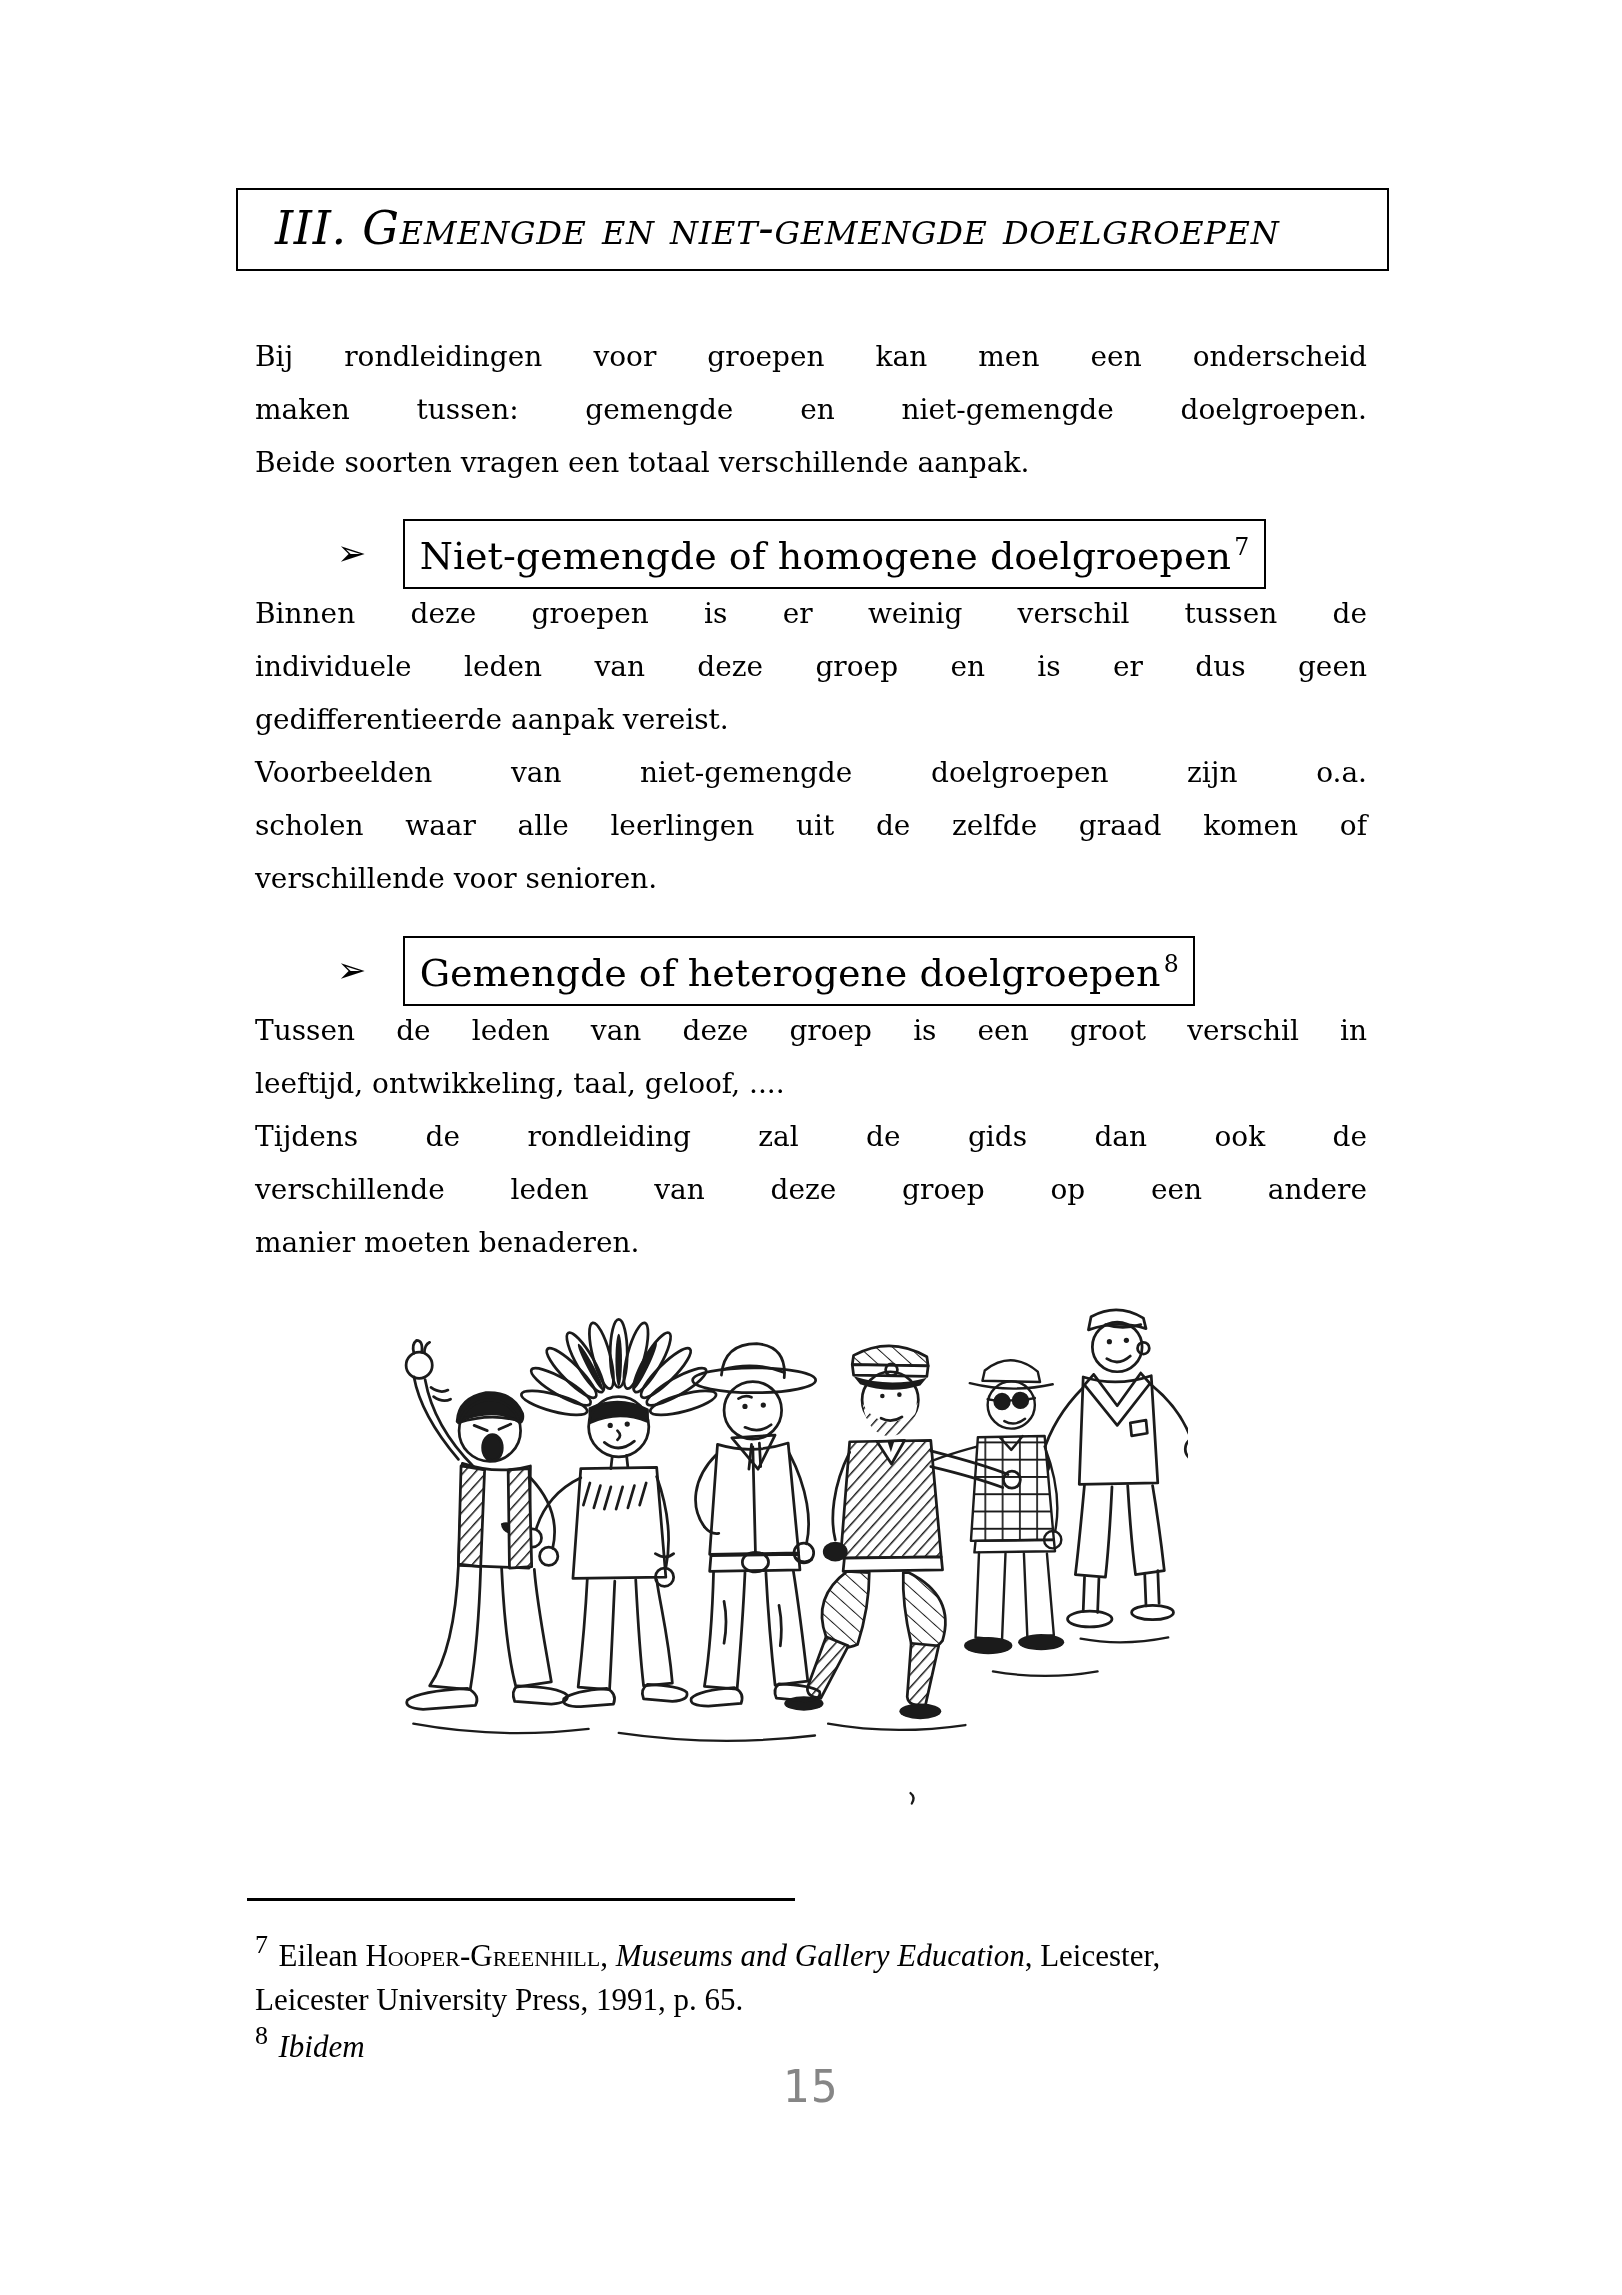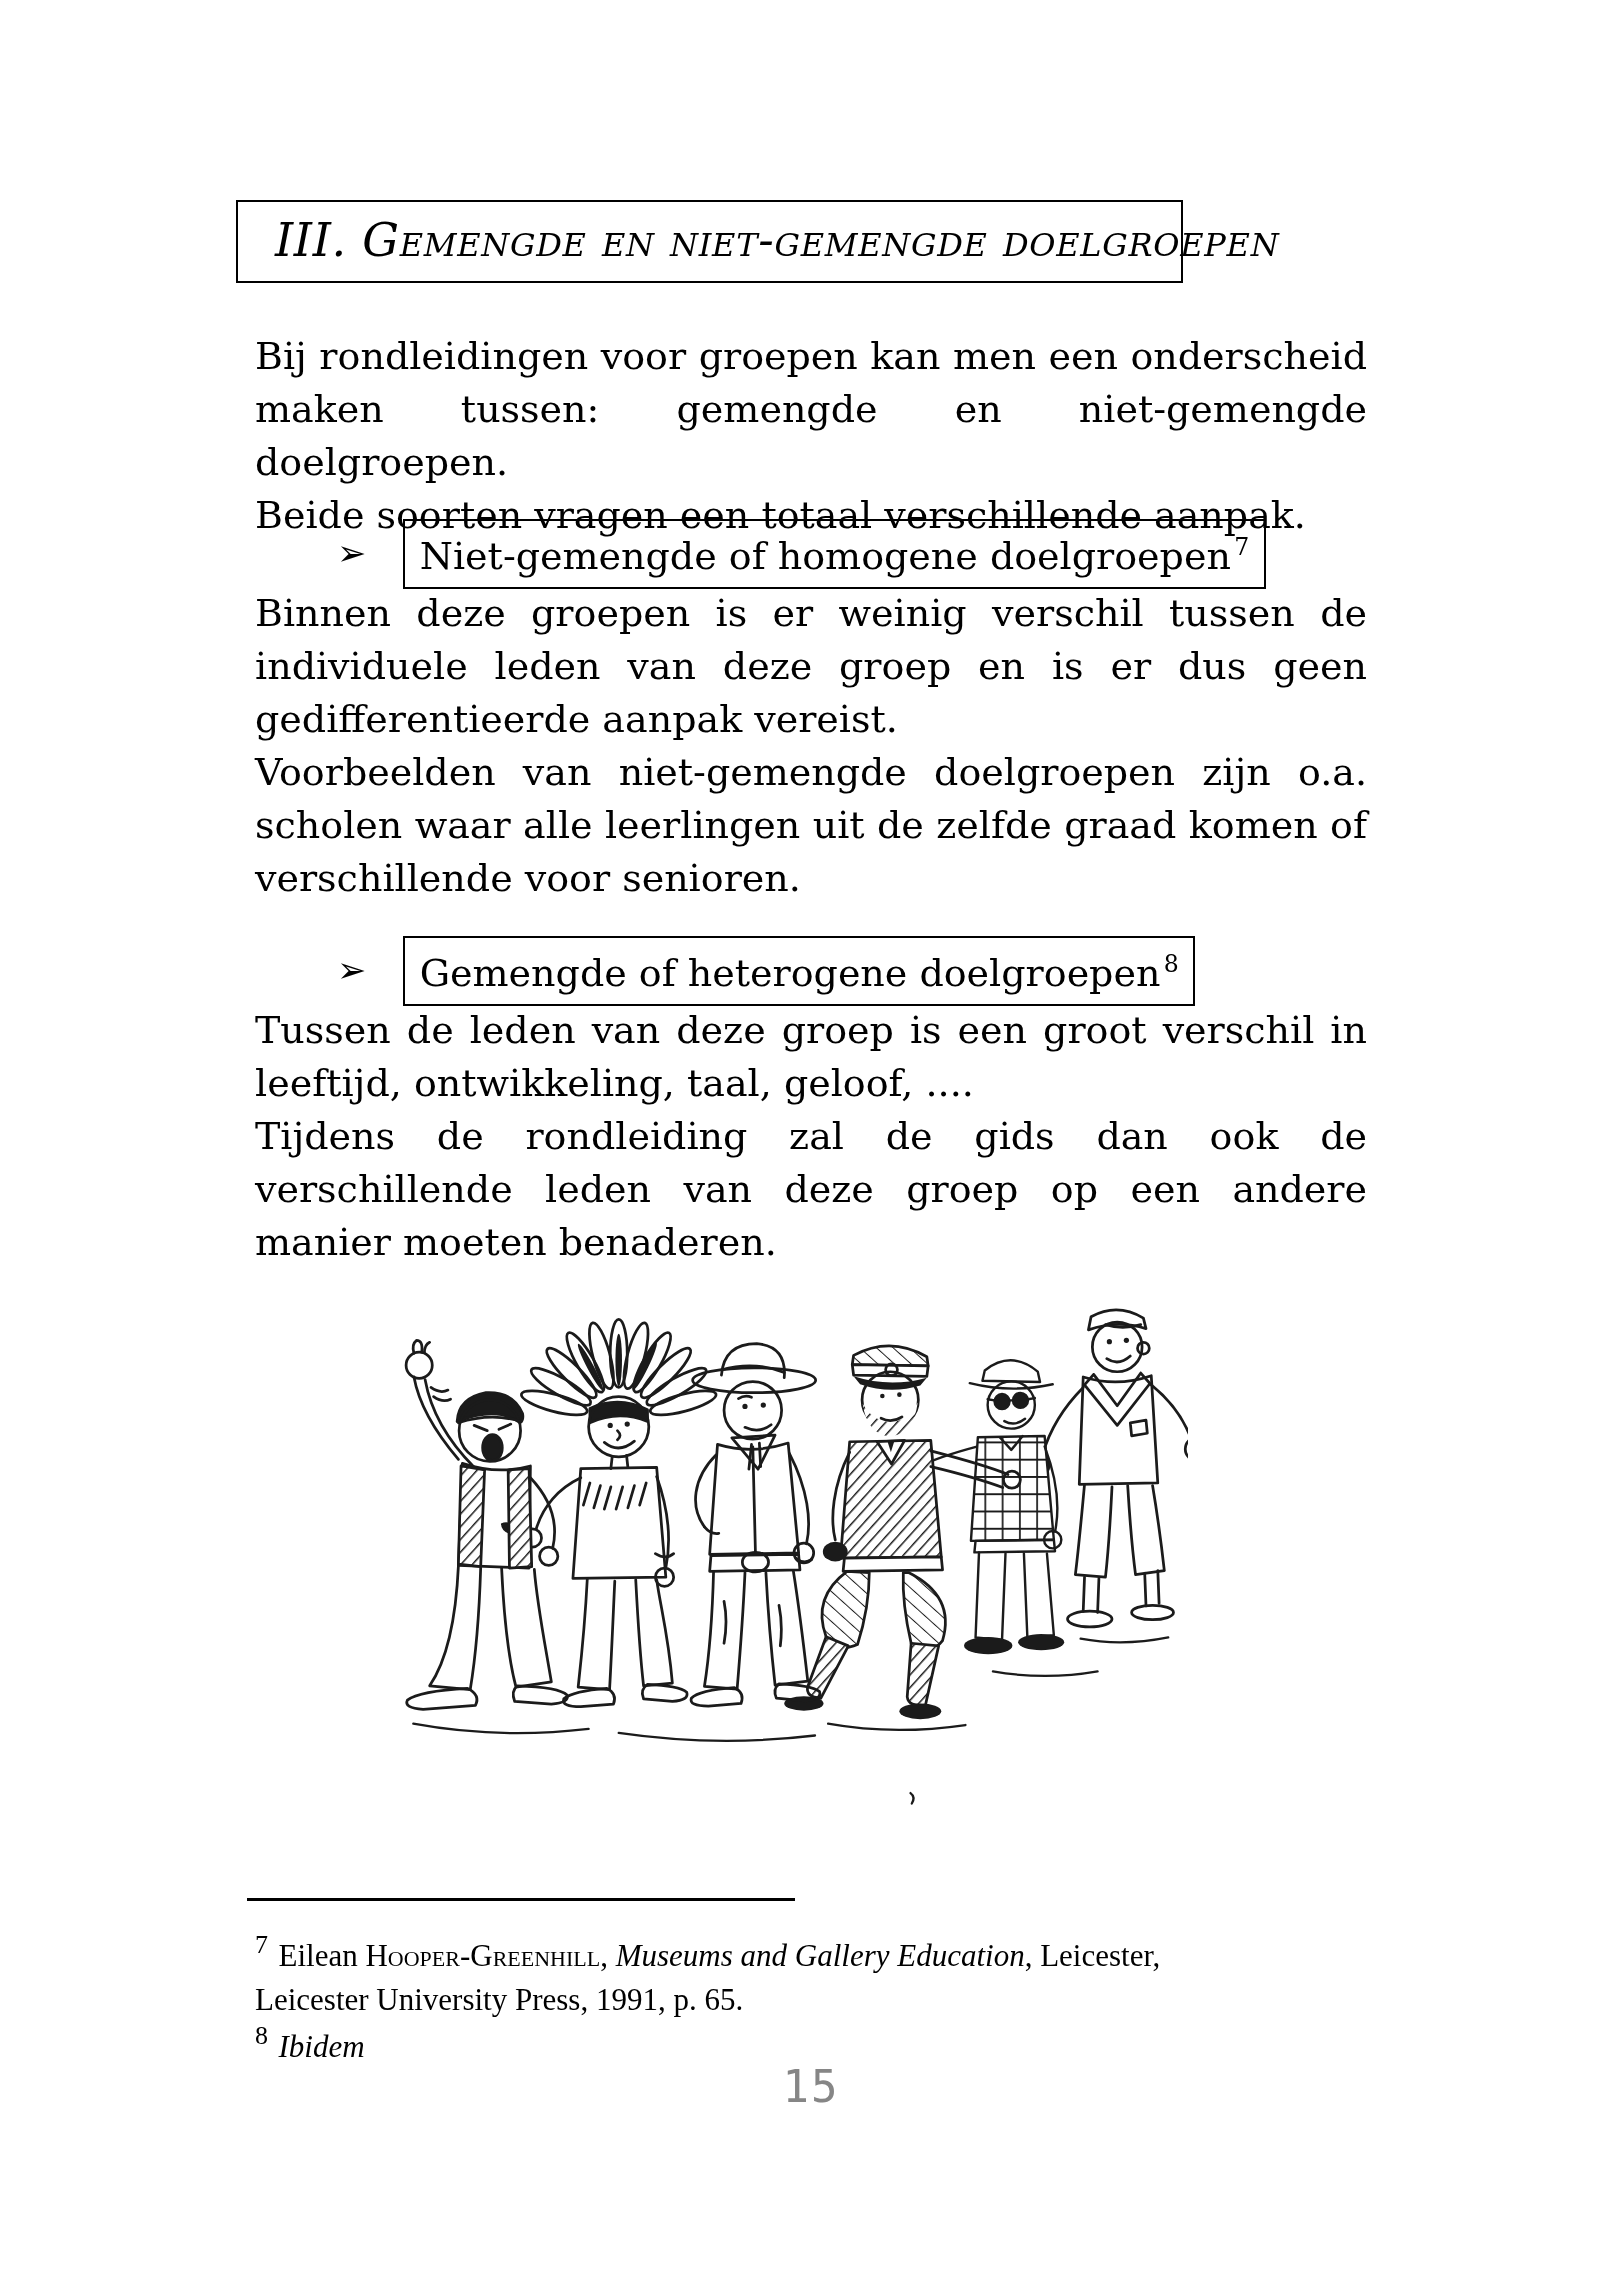--- a/index.html
+++ b/index.html
@@ -3,28 +3,28 @@
 <meta charset="utf-8">
 <style>
   * { margin:0; padding:0; box-sizing:border-box; }
   html,body { background:#e8e8e8; }
   .page {
     position:relative; width:1622px; height:2295px; background:#ffffff;
     font-family:"DejaVu Serif", serif; color:#000; overflow:hidden;
     margin:0 auto;
   }
   .title-box {
-    position:absolute; left:236px; top:200px; width:947px;
+    position:absolute; left:236px; top:188px; width:1153px;
     border:2.6px solid #000; padding:10.5px 11.8px 14.4px 37px;
   }
   .title-text {
     font-style:italic; font-variant:small-caps; font-size:46px;
     letter-spacing:0.7px; white-space:nowrap;
   }
-  .textblock { position:absolute; left:255px; width:1112px; font-size:38px; }
+  .textblock { position:absolute; left:255px; width:1112px; font-size:28px; }
   .line { line-height:53px; white-space:nowrap; }
   .line.just { text-align:justify; text-align-last:justify; white-space:normal; }
   .bullet-row {
     position:absolute; left:255px; display:flex; align-items:center;
   }
   .bullet-glyph {
     margin-left:82px; margin-right:37px; font-size:35px;
     font-family:"DejaVu Sans", sans-serif; line-height:1;
   }
   .heading-box {

